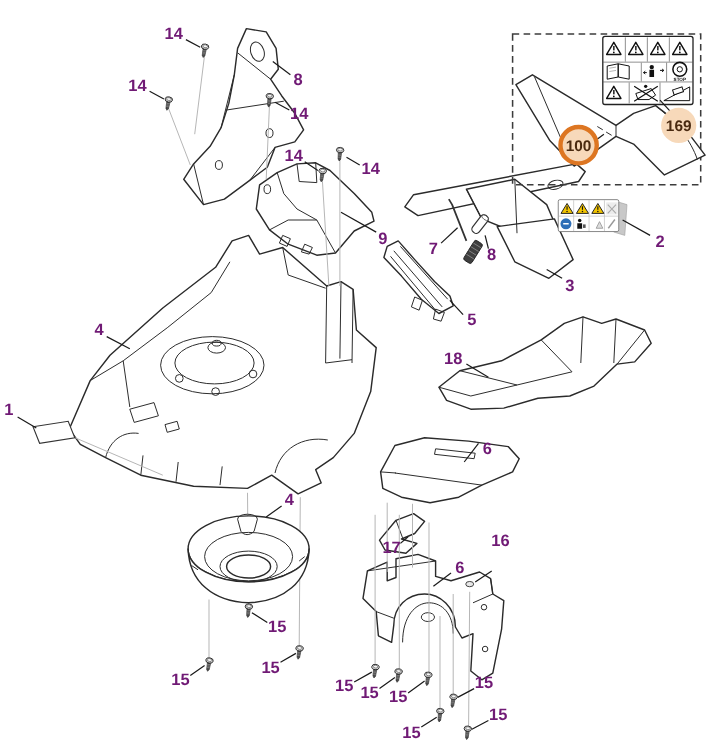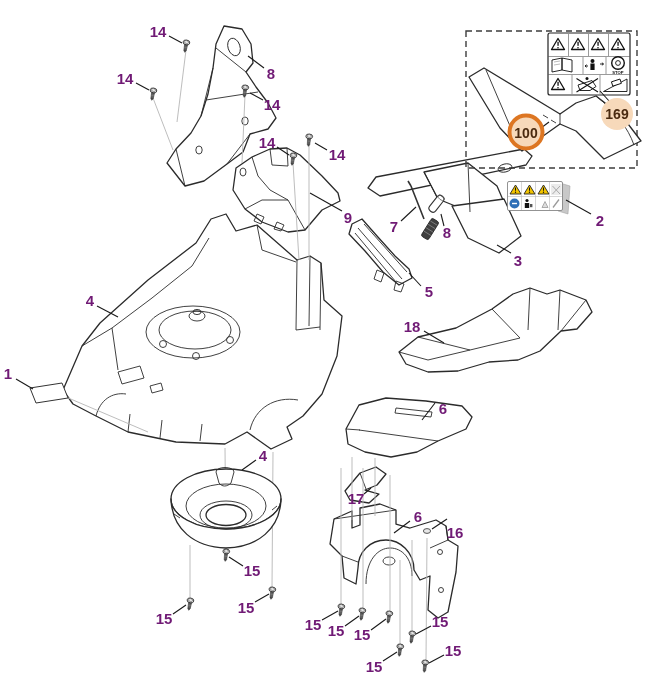--- a/index.html
+++ b/index.html
@@ -285,19 +285,19 @@
 <div class="callout" style="left:337px;top:154px">14</div>
 <div class="callout" style="left:252px;top:570px">15</div>
 <div class="callout" style="left:164px;top:618px">15</div>
 <div class="callout" style="left:246px;top:607px">15</div>
 <div class="callout" style="left:313px;top:624px">15</div>
 <div class="callout" style="left:336px;top:630px">15</div>
 <div class="callout" style="left:362px;top:634px">15</div>
 <div class="callout" style="left:440px;top:621px">15</div>
 <div class="callout" style="left:374px;top:666px">15</div>
 <div class="callout" style="left:453px;top:650px">15</div>
-<div class="callout" style="left:455px;top:532px">16</div>
+<div class="callout" style="left:455px;top:492px">16</div>
 <div class="callout" style="left:356px;top:498px">17</div>
 
 <div class="badge badge-100" style="left:526px;top:132px">100</div>
 <div class="badge badge-101" style="left:617px;top:114px">169</div>
 
 </div>
 
 </body></html>

